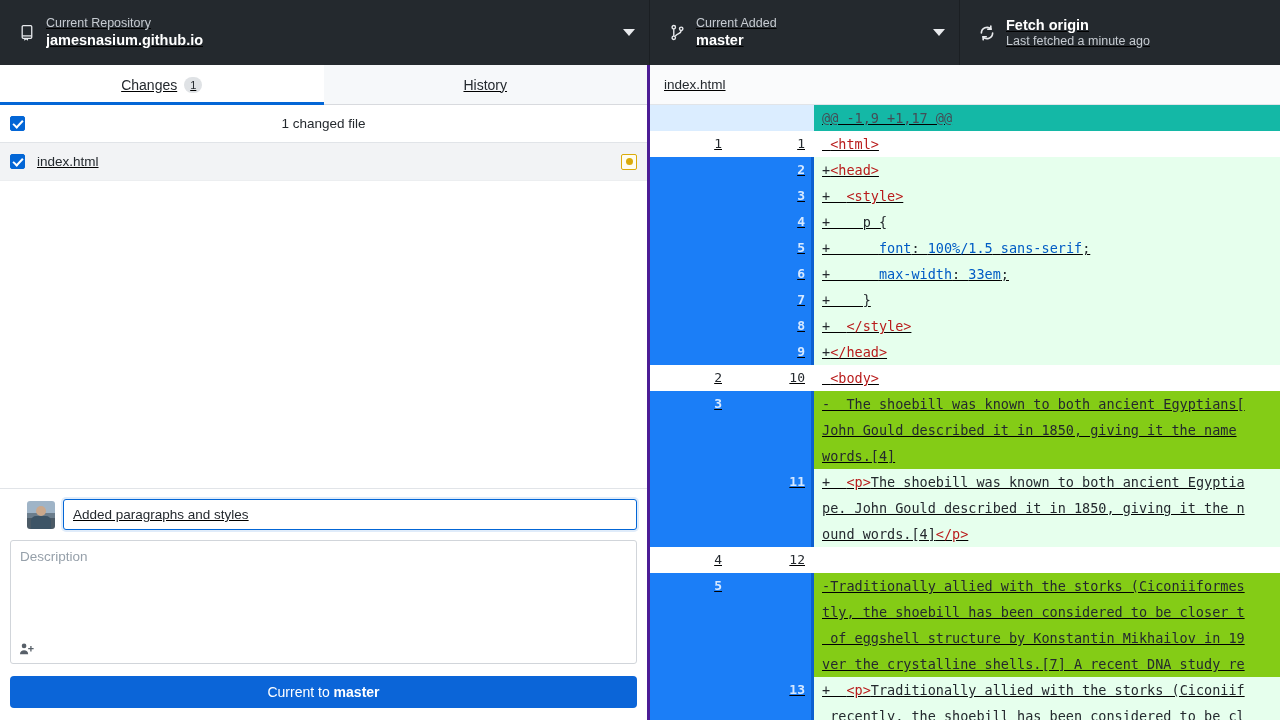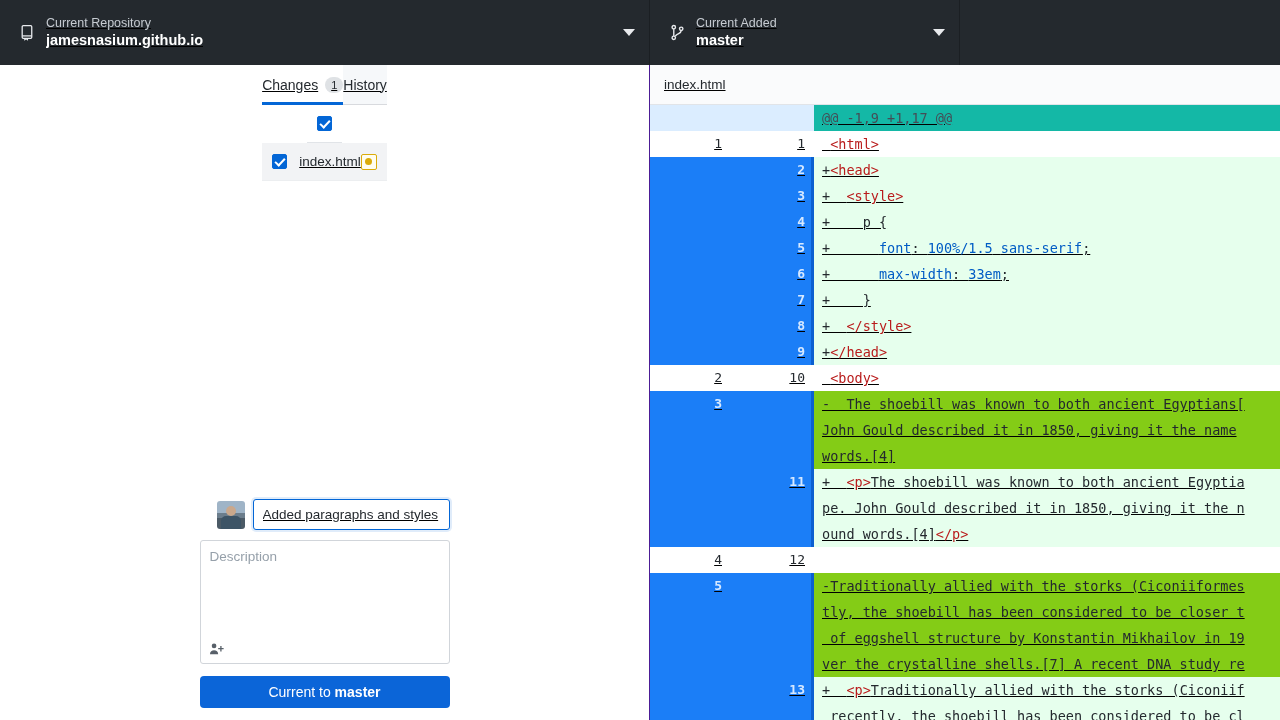--- a/index.html
+++ b/index.html
@@ -26,21 +26,21 @@
   .tb-label { font-size: 12.5px; color: #c6cbd1; white-space: nowrap; }
   .tb-value { font-size: 14.5px; color: #fff; font-weight: bold; white-space: nowrap;
               overflow: hidden; text-overflow: ellipsis; }
   .tb-sub { font-size: 12.5px; color: #c6cbd1; white-space: nowrap; }
   .caret { margin-left: auto; width: 0; height: 0; border-left: 6px solid transparent;
            border-right: 6px solid transparent; border-top: 7px solid #e8eaed; }
 
   
   .main { flex: 1; display: flex; min-height: 0; }
   .left { width: 650px; flex: 0 0 650px; display: flex; flex-direction: column;
-          border-right: 1px solid #4c1d95; background: #fff; min-height: 0; align-items: center; }
+          border-right: 3px solid #4c1d95; background: #fff; min-height: 0; }
   .right { flex: 1; display: flex; flex-direction: column; background: #fff; min-width: 0; }
 
   
   .tabs { height: 40px; flex: 0 0 40px; display: flex; border-bottom: 1px solid #d8dade;
           background: #f6f8fa; }
   .tab { flex: 1; display: flex; align-items: center; justify-content: center; gap: 7px;
          font-size: 14px; color: #24292e; cursor: default; position: relative; background: #f6f8fa; }
   .tab.active { background: #fff; }
   .tab.active::after { content: ""; position: absolute; left: 0; right: 0; bottom: -1px;
                        height: 3px; background: #0366d6; }
@@ -149,38 +149,53 @@
             <path d="M11.5 6.1c0 3-3.5 2.4-5.5 5.2"></path>
         </svg>
       </span>
       <span class="tb-txt">
         <span class="tb-label">Current Added</span>
         <span class="tb-value">master</span>
       </span>
       <span class="caret"></span>
     </div>
 
+    <div class="tb-fetch">
+      <span class="tb-ico">
+        <svg width="18" height="18" viewBox="0 0 16 16" fill="none" stroke="#e8eaed" stroke-width="1.45" stroke-linecap="round">
+          <path d="M13 8a5 5 0 0 1-8.6 3.4"></path>
+            <path d="M3 8a5 5 0 0 1 8.6-3.4"></path>
+          <path d="M11.4 1.9v2.8H8.7"></path>
+            <path d="M4.6 14.1v-2.8h2.7"></path>
+        </svg>
+      </span>
+      <span class="tb-txt">
+        <span class="tb-value">Fetch origin</span>
+        <span class="tb-sub">Last fetched a minute ago</span>
+      </span>
+    </div>
   </div>
 
   <div class="main">
 
     <div class="left">
 
       <div class="tabs">
         <div class="tab active">
           <span>Changes</span>
           <span class="tab-badge">1</span>
         </div>
         <div class="tab">
           <span>History</span>
         </div>
       </div>
 
       <div class="filehdr">
         <span class="cb"></span>
+        <span class="filehdr-txt">1 changed file</span>
       </div>
 
       <div class="filerow">
         <span class="cb"></span>
         <span class="filename">index.html</span>
         <span class="status-ico">
           <span class="status-dot"></span>
         </span>
       </div>
 

